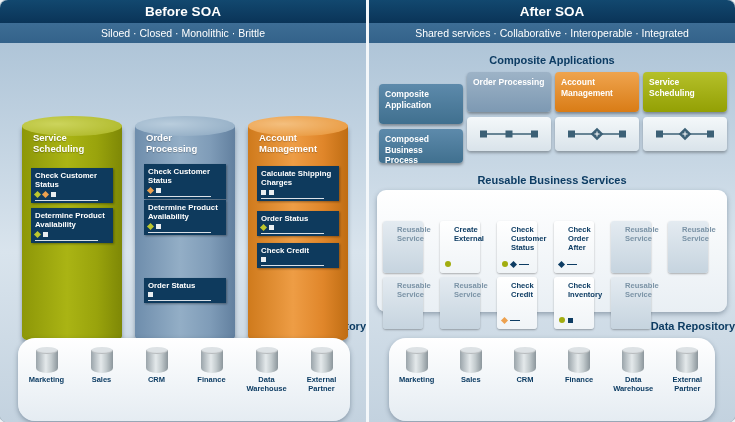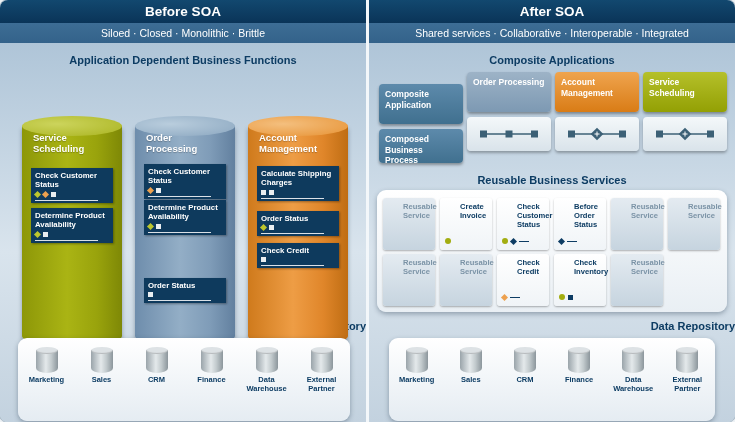--- a/index.html
+++ b/index.html
@@ -39,21 +39,21 @@
   .ic{width:5px;height:5px;display:inline-block;flex:0 0 auto;}
   .ic.dmd{transform:rotate(45deg);}
   .ic.olv{background:#bcc62e;} .ic.org{background:#eda14f;} .ic.wht{background:#e9eef1;} .ic.nvy{background:#0d3c63;}
   .ic.crc{border-radius:50%;background:#a2ad10;width:6px;height:6px;}
   .mini-line{width:10px;height:1px;background:#0d3c63;}
 
   .wires{position:absolute;left:0;top:300px;width:366px;height:48px;z-index:1;}
 
   
   .repo-title{position:absolute;left:8px;right:0;text-align:right;color:#0d3c63;font-weight:bold;font-size:11px;}
-  .repo-box{position:absolute;background:linear-gradient(180deg,#ffffff,#e5ecf2);border-radius:9px;
+  .repo-box{position:absolute;background:linear-gradient(180deg,#ffffff,#e5ecf2);border-radius:17px;
             box-shadow:0 2px 5px rgba(20,40,60,.35);display:flex;justify-content:space-evenly;
             align-items:flex-start;padding-top:9px;z-index:2;}
   .store{display:flex;flex-direction:column;align-items:center;width:53px;}
   .store-cyl{position:relative;width:22px;height:26px;margin-bottom:3px;}
   .store-cyl .t{position:absolute;top:3px;bottom:0;left:0;right:0;
                 background:linear-gradient(90deg,#9aa4aa,#e4e9eb 45%,#c2cacd 70%,#8c969c);
                 border-radius:0 0 50% 50% / 0 0 5px 5px;}
   .store-cyl .c{position:absolute;top:0;left:0;right:0;height:7px;background:#dde2e5;border-radius:50%;
                 box-shadow:inset 0 -1px 1px rgba(0,0,0,.18);z-index:2;}
   .store-label{font-size:7.5px;font-weight:bold;color:#0d3c63;text-align:center;line-height:1.15;}
@@ -63,37 +63,36 @@
            font-size:8.5px;line-height:1.25;padding:5px 6px;box-sizing:border-box;}
   .app-box.steel{background:linear-gradient(180deg,#5d8aab,#40708f);margin-top:12px;}
   .app-box.grayblue{background:linear-gradient(180deg,#9db3c7,#7d99b3);}
   .app-box.orange{background:linear-gradient(180deg,#efa44e,#d97c16);}
   .app-box.olive{background:linear-gradient(180deg,#b5c02a,#93a004);}
   .proc-box{position:absolute;border-radius:4px;background:linear-gradient(180deg,#f4f8fa,#d9e3ea);
             box-shadow:0 2px 3px rgba(0,0,0,.3);display:flex;align-items:center;justify-content:center;}
 
   .svc-wrap{position:absolute;background:linear-gradient(180deg,#ffffff,#e9eff4);border-radius:9px;
             box-shadow:0 2px 5px rgba(20,40,60,.35);z-index:1;}
-  .svc{position:absolute;width:52px;height:52px;border-radius:3px;padding:4px 20px;box-sizing:border-box;
-       font-size:7.6px;font-weight:bold;line-height:1.2;box-shadow:0 1px 2px rgba(0,0,0,.3);z-index:2;}
+  .svc{position:absolute;width:40px;height:52px;border-radius:3px;padding:4px 14px;box-sizing:border-box;
+       font-size:7.6px;font-weight:bold;line-height:1.2;box-shadow:0 1px 2px rgba(0,0,0,.3);z-index:2;margin-top:23px;}
   .svc.muted{background:linear-gradient(180deg,#e4ebf1,#c6d4df);color:#7b93a6;}
   .svc.named{background:linear-gradient(180deg,#ffffff,#f0f4f7);color:#0d3c63;}
   .svc .icon-row2{position:absolute;bottom:6px;left:5px;display:flex;gap:3px;align-items:center;}
 </style>
 </head>
 <body>
 
 <div class="stage">
 
   <div class="panel left">
     <div class="hdr">Before SOA</div>
     <div class="sub">Siloed · Closed · Monolithic · Brittle</div>
     <div class="body">
 
-      <div class="sec-title" style="top:11px">Application Dependent Business Functions</div>
 
       <svg class="wires" viewBox="0 0 366 48">
         <g stroke="#7f8a06" stroke-width="1.2" stroke-dasharray="2 2.5" fill="none">
           <line x1="72" y1="0" x2="30" y2="48"></line>
             <line x1="72" y1="0" x2="85" y2="48"></line>
           <line x1="72" y1="0" x2="140" y2="48"></line>
             <line x1="72" y1="0" x2="196" y2="48"></line>
         </g>
         <g stroke="#5d7d9c" stroke-width="1.2" stroke-dasharray="2 2.5" fill="none">
           <line x1="185" y1="0" x2="30" y2="48"></line>
@@ -273,35 +272,35 @@
           <line x1="32" y1="6.5" x2="32" y2="11.5" stroke="#fff" stroke-width="1"></line>
         </svg>
       </div>
 
       <div class="sec-title" style="top:131px">Reusable Business Services</div>
 
       <div class="svc-wrap" style="left:8px;top:147px;width:350px;height:122px"></div>
 
       <div class="svc muted" style="left:14px;top:155px">Reusable Service</div>
       <div class="svc named" style="left:71px;top:155px">
-        <span>Create Invoice</span>
+        <span>Create External</span>
         <div class="icon-row2">
           <span class="ic crc"></span>
         </div>
       </div>
       <div class="svc named" style="left:128px;top:155px">
         <span>Check Customer Status</span>
         <div class="icon-row2">
           <span class="ic crc"></span>
           <span class="ic dmd nvy"></span>
           <span class="mini-line"></span>
         </div>
       </div>
       <div class="svc named" style="left:185px;top:155px">
-        <span>Before Order Status</span>
+        <span>Check Order After</span>
         <div class="icon-row2">
           <span class="ic dmd nvy"></span>
           <span class="mini-line"></span>
         </div>
       </div>
       <div class="svc muted" style="left:242px;top:155px">Reusable Service</div>
       <div class="svc muted" style="left:299px;top:155px">Reusable Service</div>
 
       <div class="svc muted" style="left:14px;top:211px">Reusable Service</div>
       <div class="svc muted" style="left:71px;top:211px">Reusable Service</div>

